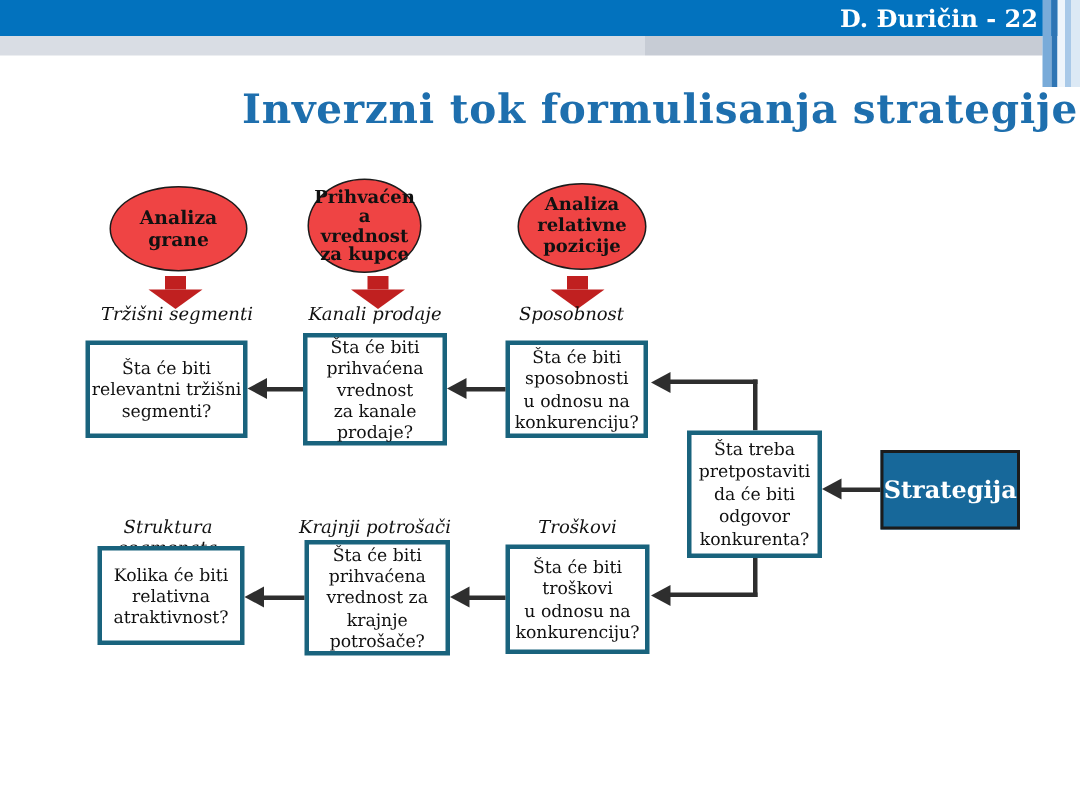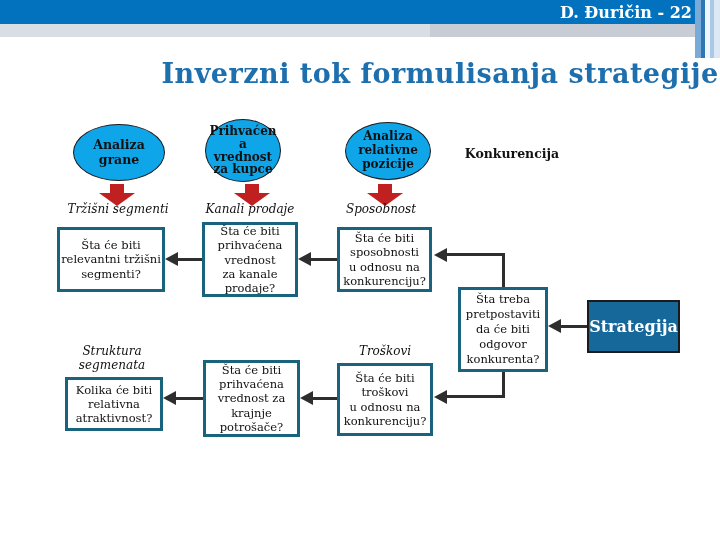--- a/index.html
+++ b/index.html
@@ -26,40 +26,40 @@
   .s1{width:6px;background:#79ABD9;}
   .s2{width:4px;background:#2E75B4;}
   .s3{width:5px;background:#EFF5FB;}
   .s4{width:4px;background:#A9C9E8;}
   .s5{width:6px;background:#DCE9F5;}
   
   .title{position:absolute;left:150px;top:58px;width:580px;margin:0;text-align:center;
     font-size:27px;font-weight:bold;color:var(--title-blue);letter-spacing:0.5px;}
   
   .ellipse{position:absolute;box-sizing:border-box;border:1.5px solid #1b1b1b;border-radius:50%;
-    background:#0ea5e9;display:flex;align-items:center;justify-content:center;text-align:center;
+    background:#ef4444;display:flex;align-items:center;justify-content:center;text-align:center;
     white-space:pre-line;font-weight:bold;font-size:12.5px;line-height:1.15;}
   .e1{left:73px;top:124px;width:92px;height:57px;}
   .e2{left:205px;top:119px;width:76px;height:63px;font-size:12px;line-height:1.06;}
   .e3{left:345px;top:122px;width:86px;height:58px;font-size:12px;}
   .plain-label{position:absolute;text-align:center;font-weight:bold;font-size:12.5px;}
   .italic-label{position:absolute;text-align:center;font-style:italic;font-size:12px;}
   
   .red-arrow{position:absolute;width:36px;}
   .red-arrow .shaft{width:14px;height:9px;background:var(--red);margin:0 auto;}
   .red-arrow .head{width:0;height:0;border-left:18px solid transparent;border-right:18px solid transparent;border-top:13px solid var(--red);}
   
   .box{position:absolute;box-sizing:border-box;border:3px solid var(--teal);background:#fff;
     display:flex;align-items:center;justify-content:center;text-align:center;
     white-space:pre-line;font-size:11.5px;line-height:1.22;}
   .box-a{left:57px;top:227px;width:108px;height:65px;}
   .box-b{left:202px;top:222px;width:96px;height:75px;}
   .box-c{left:337px;top:227px;width:95px;height:65px;}
   .box-assume{left:458px;top:287px;width:90px;height:85px;line-height:1.3;}
-  .box-d{left:65px;top:364px;width:98px;height:54px;margin-top:13px;}
+  .box-d{left:65px;top:364px;width:98px;height:66px;}
   .box-e{left:203px;top:360px;width:97px;height:77px;}
   .box-f{left:337px;top:363px;width:96px;height:73px;}
   .box-strategy{left:587px;top:300px;width:93px;height:53px;background:var(--strategy);
     border:2px solid #1b1b1b;color:#ffffff;font-weight:bold;font-size:16px;}
   
   .hline,.vline{position:absolute;background:var(--conn);}
   .hline{height:3px;}
   .vline{width:3px;}
   .head-left{position:absolute;width:0;height:0;border-top:7px solid transparent;border-bottom:7px solid transparent;border-right:13px solid var(--conn);}
 </style>
@@ -84,21 +84,20 @@
 
   <div class="ellipse e1">Analiza
 grane</div>
   <div class="ellipse e2">Prihvaćen
 a
 vrednost
 za kupce</div>
   <div class="ellipse e3">Analiza
 relativne
 pozicije</div>
-  <div class="plain-label" style="left:452px;top:146px;width:120px;">Konkurencija</div>
 
   <div class="red-arrow" style="left:99px;top:184px;">
       <div class="shaft"></div>
       <div class="head"></div>
     </div>
   <div class="red-arrow" style="left:234px;top:184px;">
       <div class="shaft"></div>
       <div class="head"></div>
     </div>
   <div class="red-arrow" style="left:367px;top:184px;">
@@ -138,20 +137,21 @@
 odgovor
 konkurenta?</div>
   <div class="head-left" style="left:548px;top:319px;"></div>
   <div class="hline" style="left:560px;top:325px;width:27px;"></div>
 
   <div class="vline" style="left:502px;top:372px;height:26px;"></div>
   <div class="hline" style="left:446px;top:395px;width:59px;"></div>
   <div class="head-left" style="left:434px;top:390px;"></div>
 
   <div class="italic-label" style="left:52px;top:344px;width:120px;">Struktura segmenata</div>
+  <div class="italic-label" style="left:192px;top:344px;width:116px;">Krajnji potrošači</div>
   <div class="italic-label" style="left:325px;top:344px;width:120px;">Troškovi</div>
 
   <div class="box box-d">Kolika će biti
 relativna
 atraktivnost?</div>
   <div class="box box-e">Šta će biti
 prihvaćena
 vrednost za
 krajnje potrošače?</div>
   <div class="box box-f">Šta će biti

